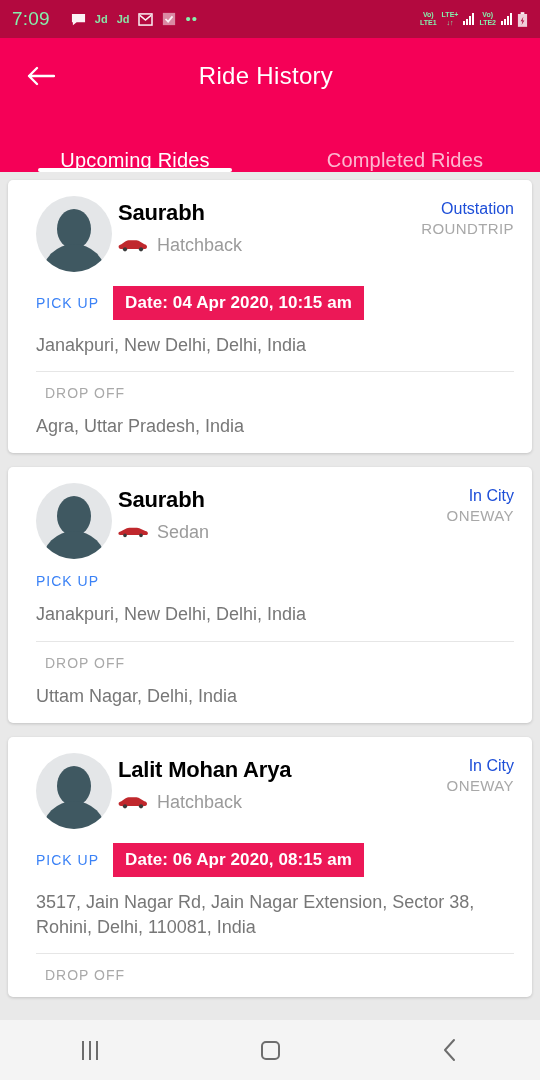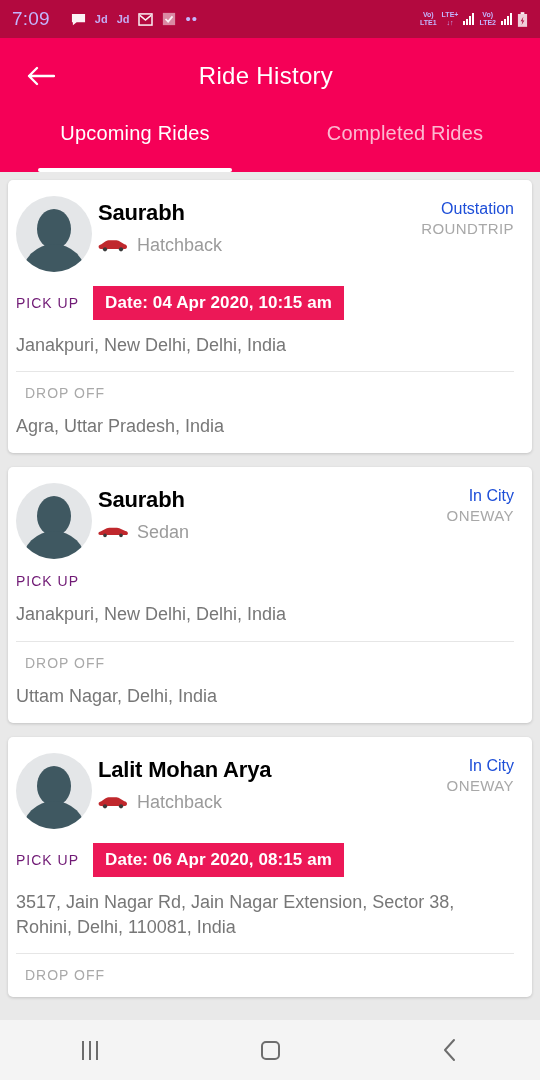--- a/index.html
+++ b/index.html
@@ -6,21 +6,21 @@
   html, body {
     width:540px; height:1080px;
     font-family:"Liberation Sans", sans-serif;
     background:#e8e8e8;
     overflow:hidden;
   }
   #app { width:540px; height:1080px; position:relative; display:flex; flex-direction:column; }
 
   
   .statusbar {
-    height:38px; background:#b3093f; color:#c4b5fd;
+    height:38px; background:#b3093f; color:#86efac;
     display:flex; align-items:center; padding:0 12px;
     flex:0 0 38px;
   }
   .sb-clock { font-size:19px; font-weight:400; letter-spacing:.2px; margin-right:12px; }
   .sb-left { display:flex; align-items:center; gap:9px; flex:1; }
   .sb-right { display:flex; align-items:center; gap:5px; }
   .sb-ico { opacity:.95; display:flex; align-items:center; }
   .sb-txt { font-size:11px; font-weight:bold; }
   .sb-dots { font-size:15px; letter-spacing:1px; line-height:8px; }
   .vo-lte { font-size:7px; font-weight:bold; line-height:8px; text-align:center; }
@@ -35,42 +35,42 @@
   .hdr-top { height:76px; display:flex; align-items:center; position:relative; }
   .back-btn {
     width:50px; height:50px; margin-left:16px;
     display:flex; align-items:center; justify-content:center; cursor:pointer;
   }
   .hdr-title {
     position:absolute; left:0; right:8px; text-align:center;
     color:#fff; font-size:24px; font-weight:400; letter-spacing:.3px;
     pointer-events:none;
   }
-  .tabs { display:flex; height:58px; }
+  .tabs { display:flex; height:58px;align-items:flex-end; }
   .tab {
     flex:1; display:flex; align-items:flex-start; justify-content:center;
     padding-top:8px; position:relative; cursor:pointer;
   }
   .tab span { font-size:20px; letter-spacing:.2px; }
   .tab.active span { color:#fff; }
   .tab.inactive span { color:#ffffff; opacity:.72; }
   .tab.active::after {
     content:""; position:absolute; bottom:0; left:14%; right:14%;
     height:4px; background:#fff; border-radius:2px;
   }
 
   
   .list {
     flex:1; background:#e9e9e9; overflow:hidden;
     padding:8px 8px 0 8px;
   }
   .card {
     background:#fff; border-radius:5px; margin-bottom:14px;
     box-shadow:0 1px 3px rgba(0,0,0,.17);
-    padding:16px 18px 14px 8px;
+    padding:16px 18px 14px 28px;
   }
   .card-top { display:flex; align-items:flex-start; }
   .avatar {
     width:76px; height:76px; border-radius:50%; background:#e4e6e8;
     flex:0 0 76px; position:relative; overflow:hidden; margin-right:6px;
   }
   .avatar .head {
     position:absolute; width:34px; height:40px; border-radius:50%;
     background:#3f5861; left:21px; top:13px;
   }
@@ -80,21 +80,21 @@
   }
   .who { flex:1; padding-top:4px; }
   .rider-name { font-size:22px; font-weight:bold; color:#000; letter-spacing:-.2px; }
   .car-line { display:flex; align-items:center; margin-top:9px; gap:9px; }
   .car-type { font-size:18px; color:#9b9b9b; }
   .trip { text-align:right; padding-top:4px; }
   .trip-kind { font-size:16px; color:#1d4ed8; font-weight:400; white-space:nowrap; }
   .trip-way { font-size:15px; color:#a8a8a8; letter-spacing:.4px; margin-top:2px; }
 
   .pick-row { display:flex; align-items:center; margin-top:14px; }
-  .lbl { font-size:14px; color:#701a75; letter-spacing:1px; }
+  .lbl { font-size:14px; color:#3b82f6; letter-spacing:1px; }
   .date-badge {
     background:#ec1857; color:#fff; font-size:17px; font-weight:bold;
     padding:7px 12px; margin-left:14px; letter-spacing:.1px;
   }
   .addr {
     font-size:18px; color:#777777; margin-top:13px; line-height:1.4;
   }
   .divider { height:1px; background:#e6e6e6; margin-top:13px; }
   .drop-lbl { font-size:14px; color:#a9a9a9; letter-spacing:1px; margin-top:13px;margin-left:9px; }
 

